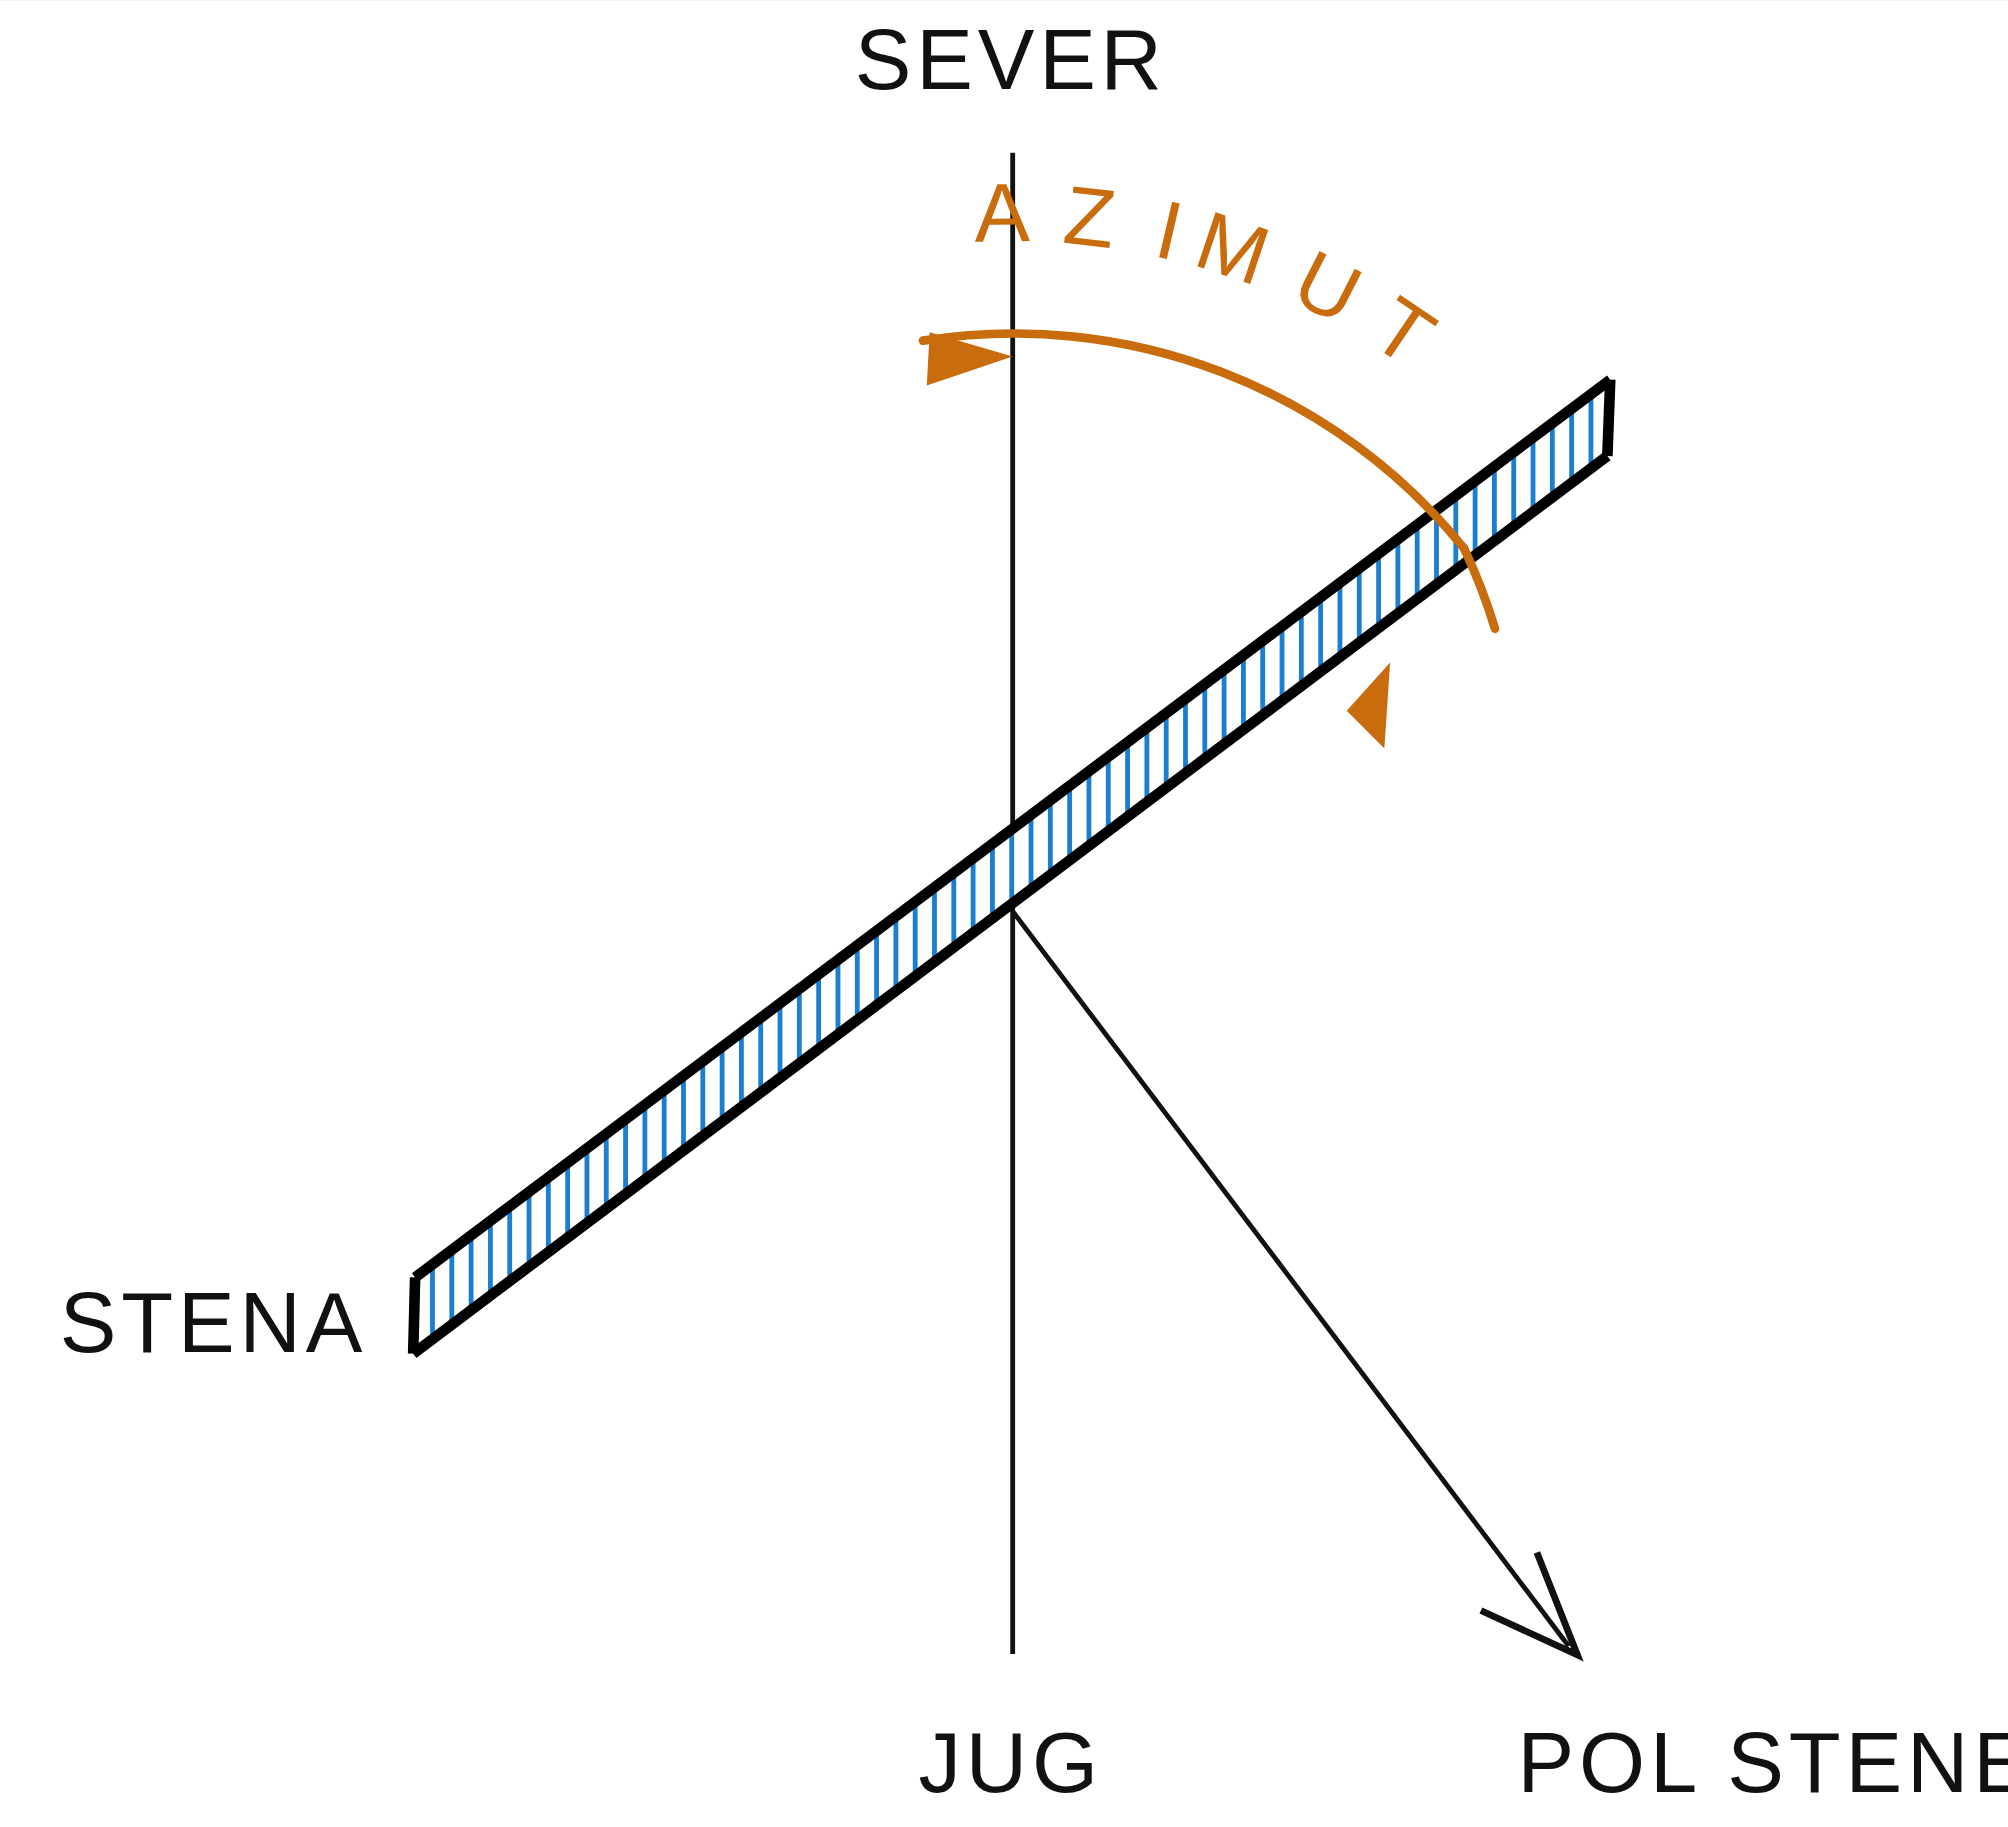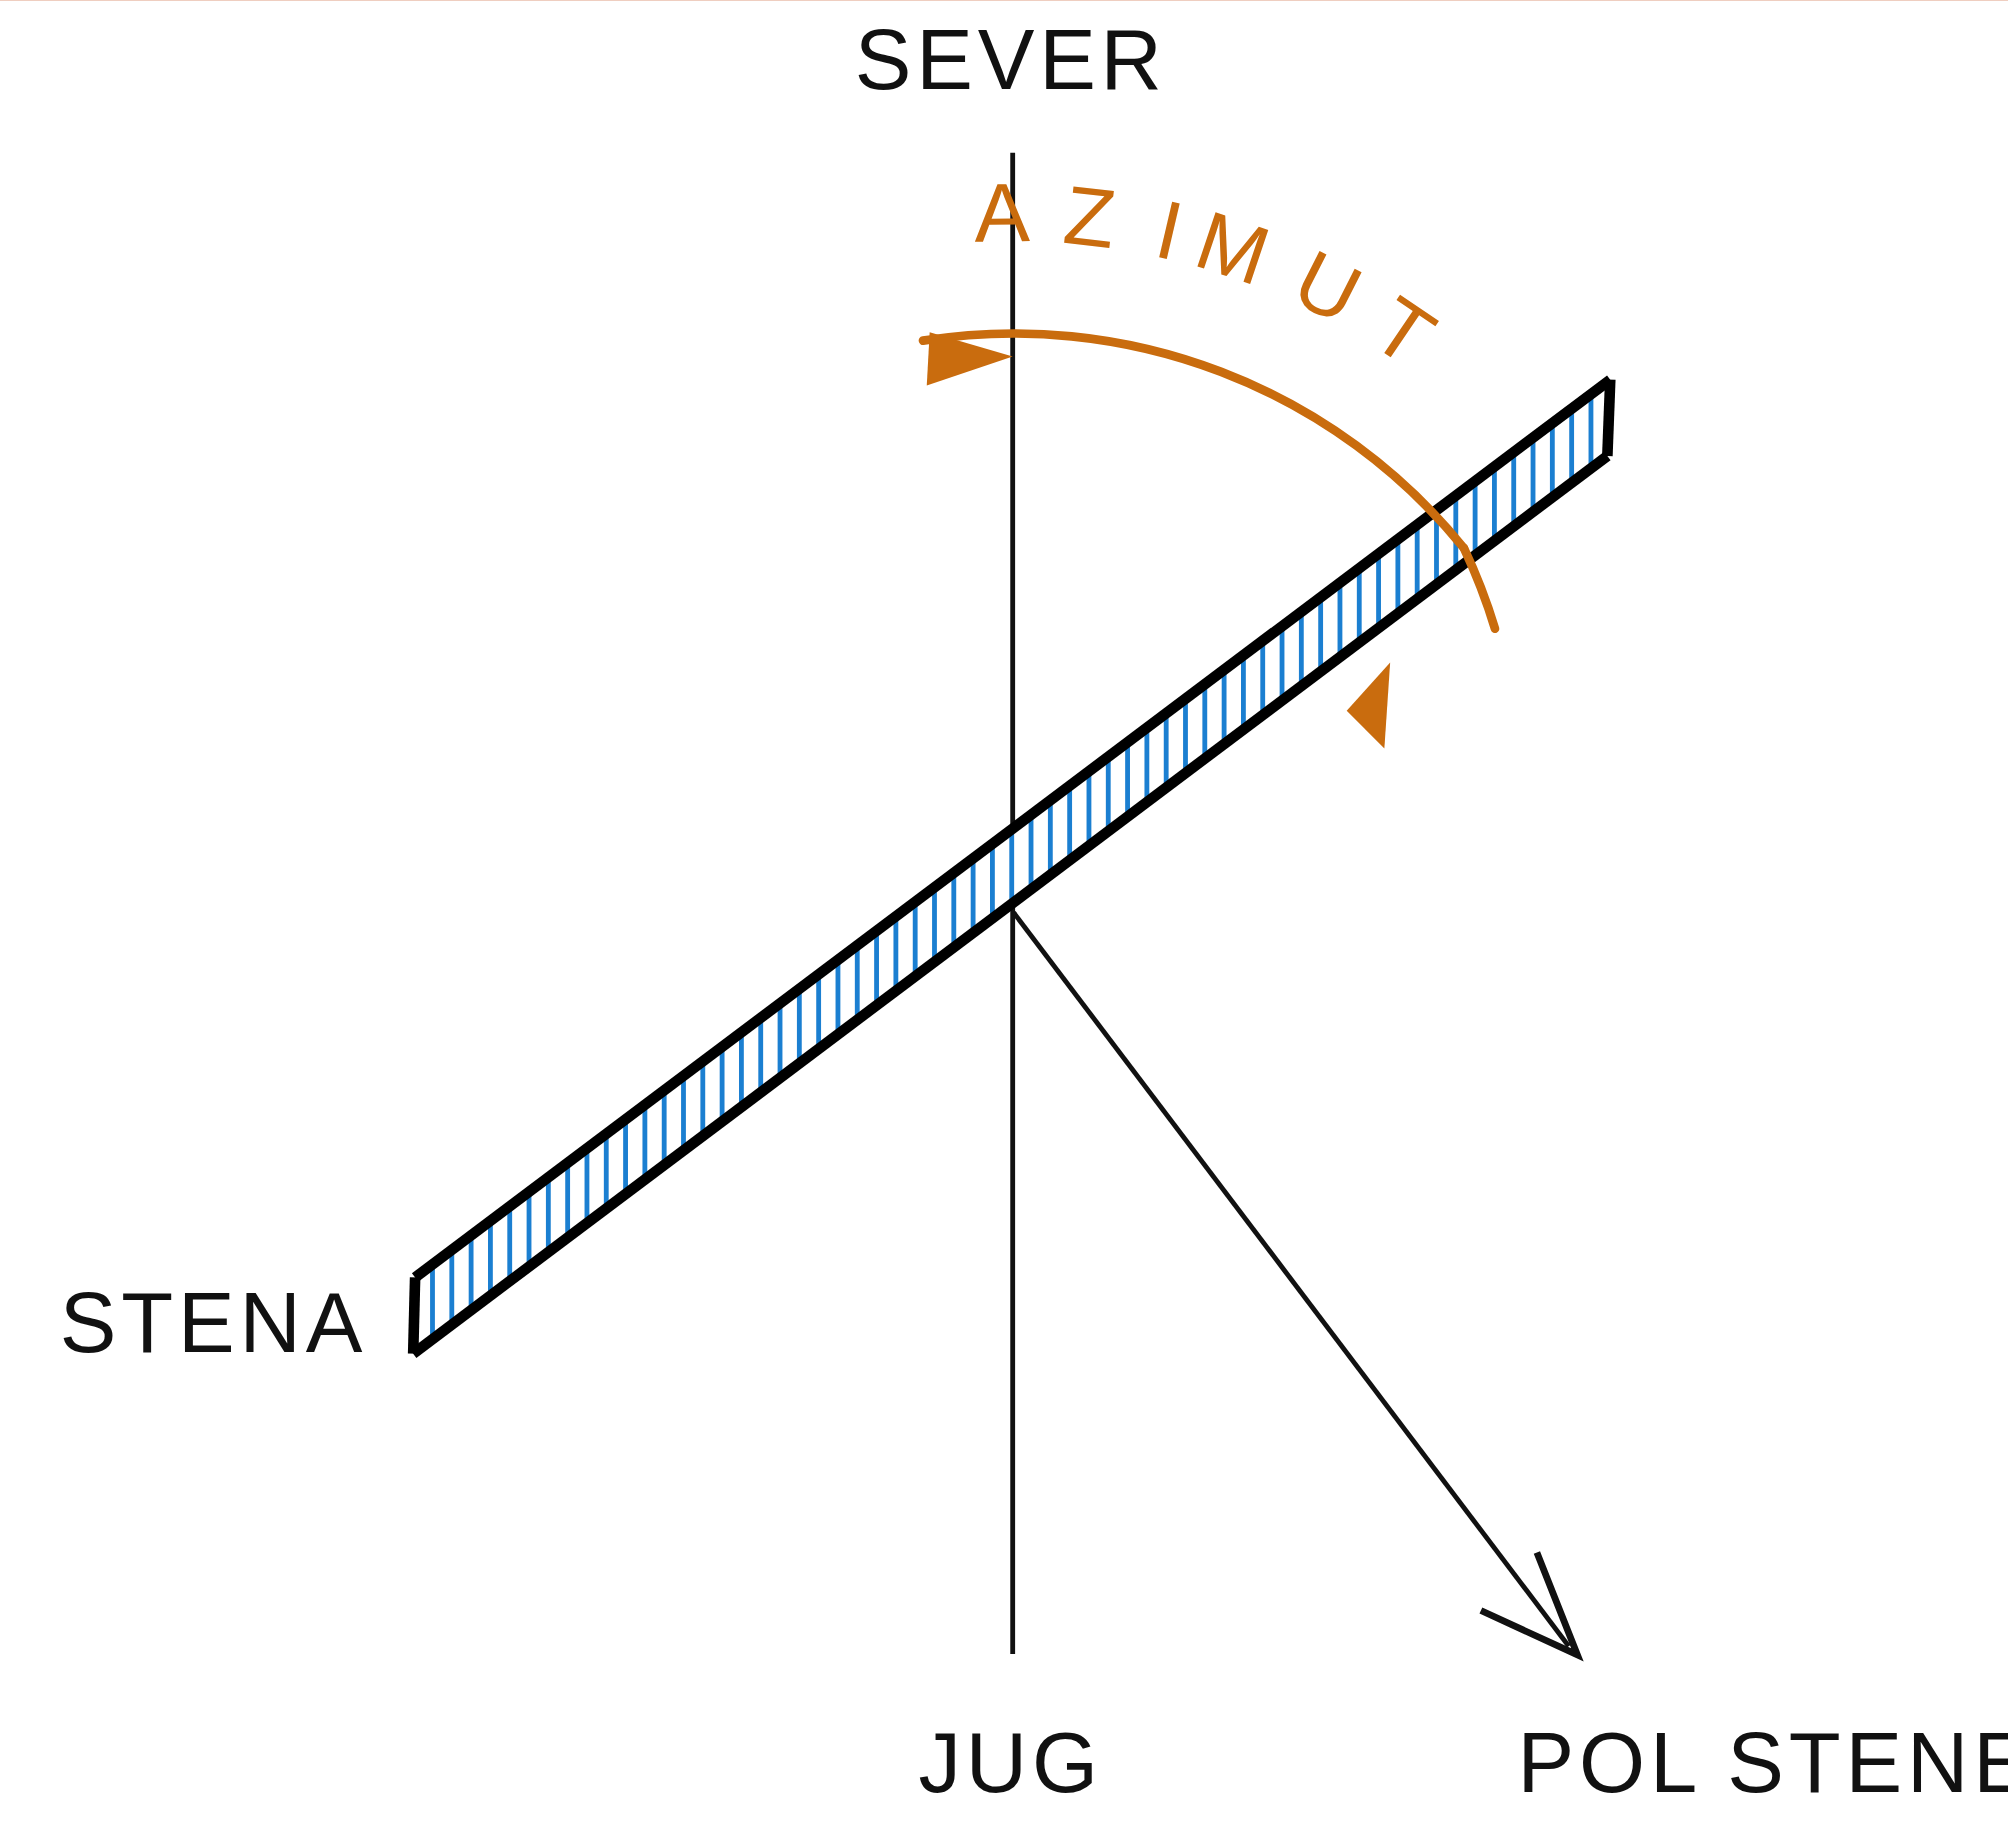--- a/index.html
+++ b/index.html
@@ -11,21 +11,21 @@
   body {
     width: 2008px;
     height: 1828px;
     overflow: hidden;
     font-family: "Liberation Sans", sans-serif;
   }
   #diagram-root {
     position: relative;
     width: 2008px;
     height: 1304px;
-    background: #c2410c;
+    background: #f0abfc;
     text-align: center;
   }
   svg#diagram {
     display: block;
     width: 2008px;
     height: 1828px;
   }
   .label-text {
     font-family: "Liberation Sans", sans-serif;
     font-weight: 300;

